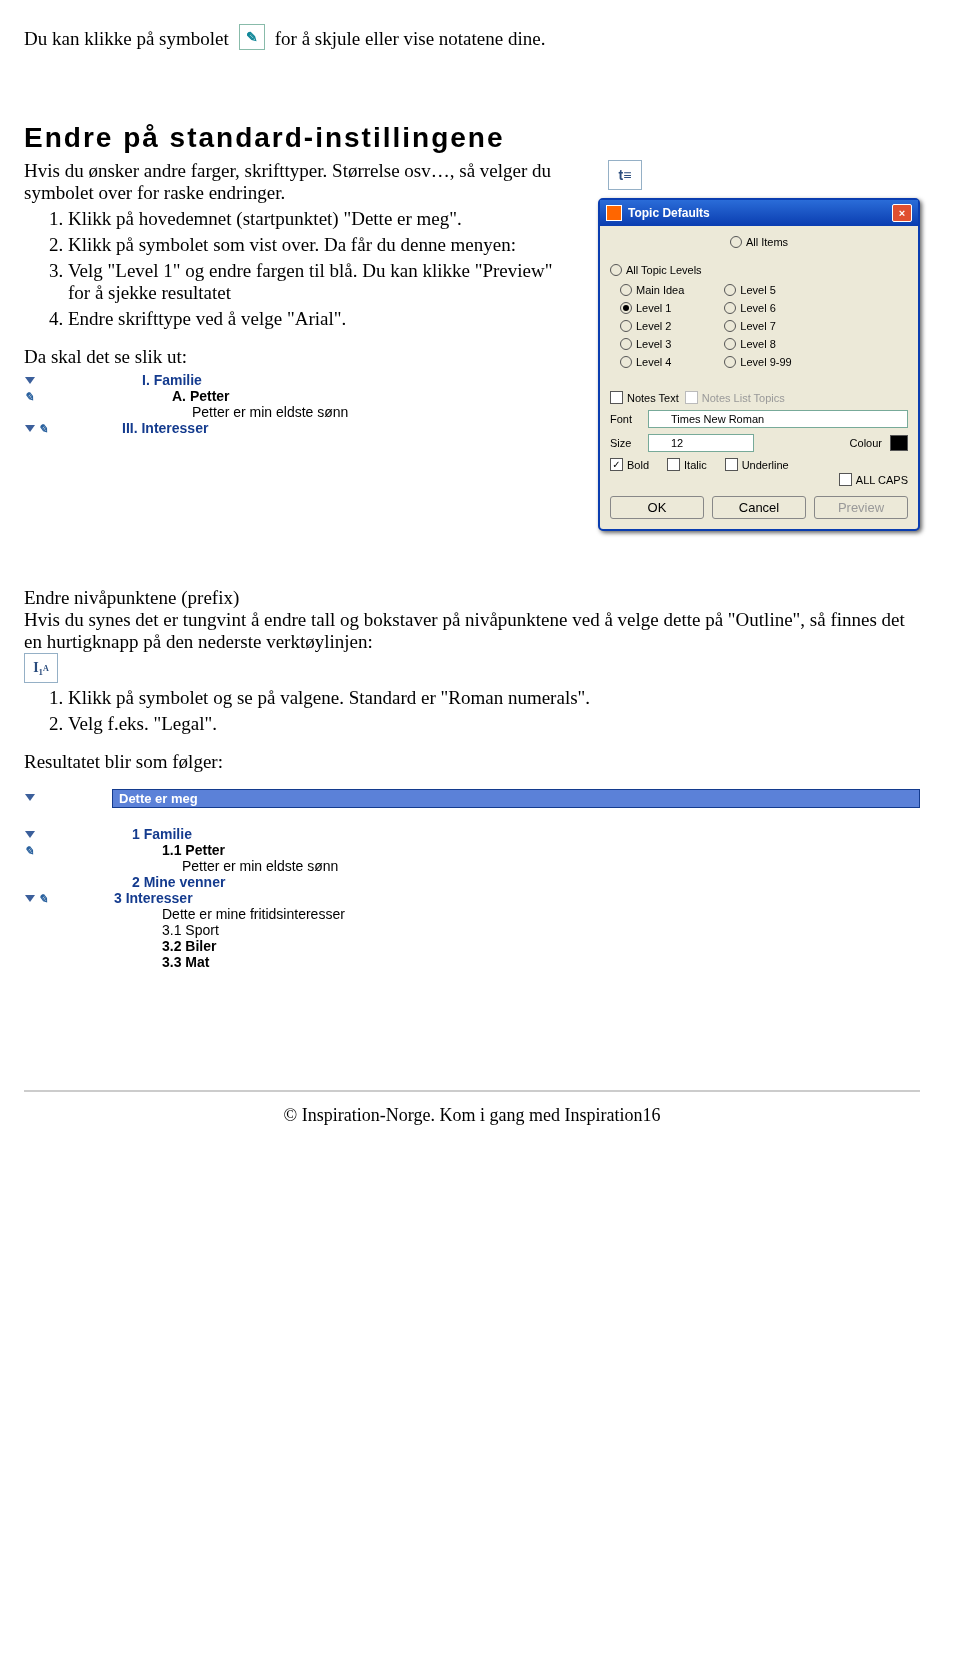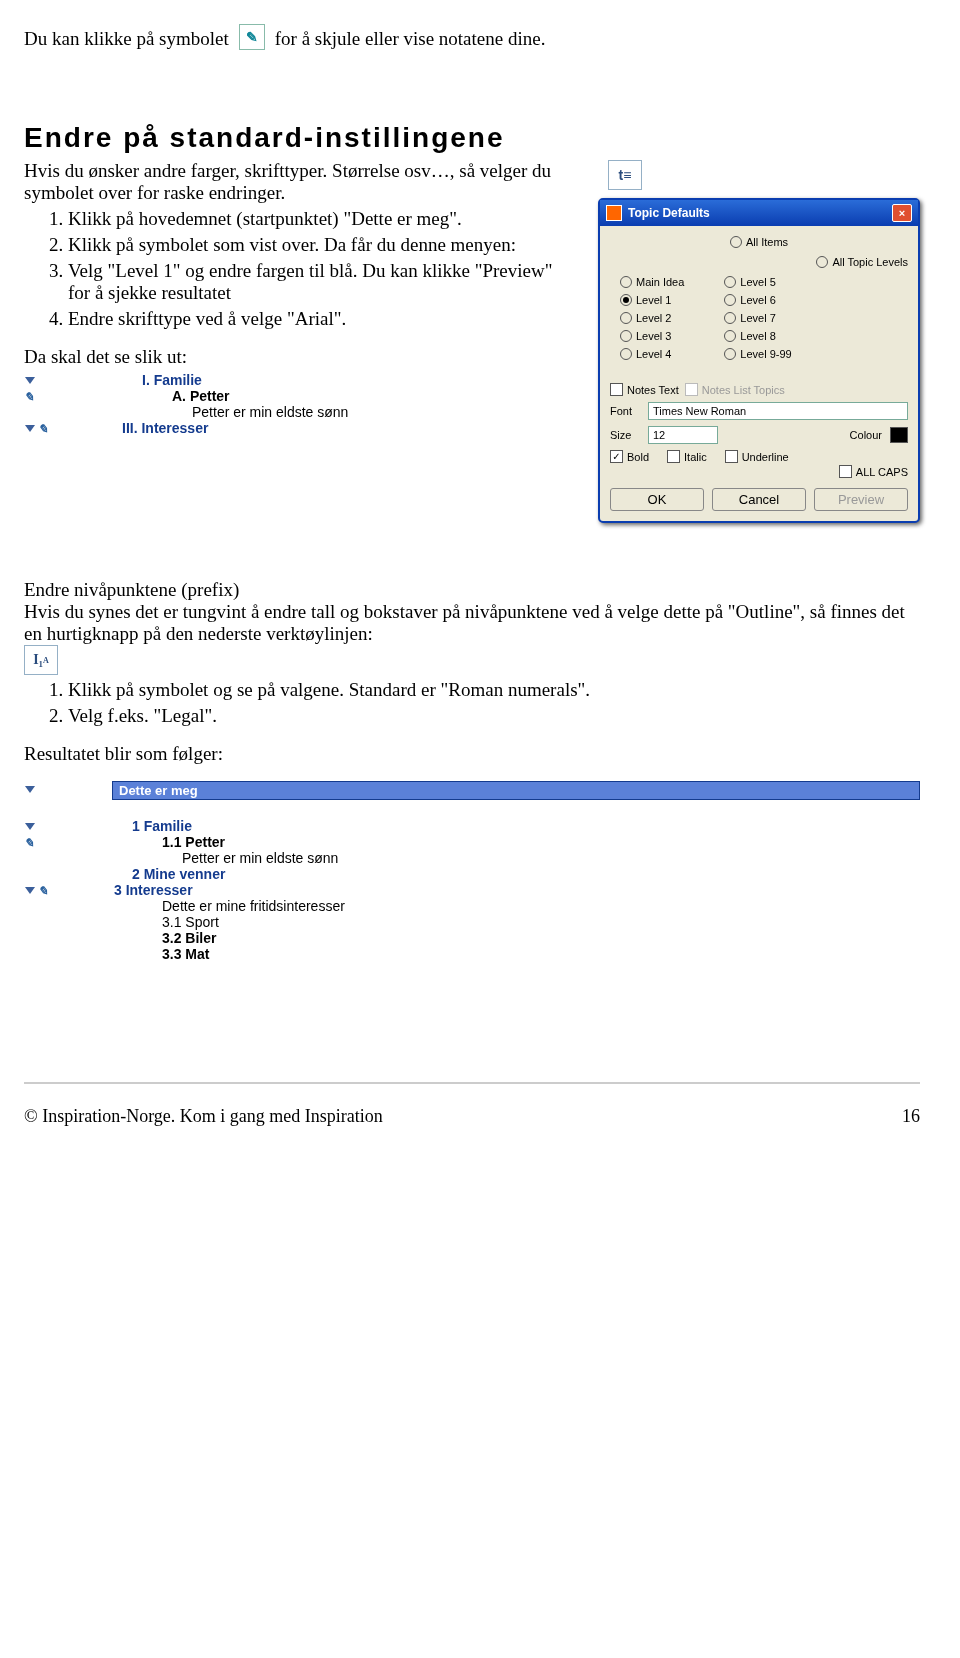--- a/index.html
+++ b/index.html
@@ -47,33 +47,33 @@
   .radio .dot{width:10px;height:10px;border:1px solid #555;border-radius:50%;position:relative}
   .radio .dot.on::after{content:"";position:absolute;inset:2px;background:#000;border-radius:50%}
   .levels{display:flex;gap:40px;margin-top:4px;margin-left:10px}
   .levels .col{display:flex;flex-direction:column;gap:2px}
   .chk{display:inline-flex;align-items:center;gap:4px}
   .chk .box{width:11px;height:11px;border:1px solid #555;background:#fff;display:inline-flex;align-items:center;justify-content:center;font-size:10px;line-height:1}
   .chk .box.on::after{content:"✓";font-size:10px}
   .dim{color:#999}
   .fieldrow{display:flex;align-items:center;gap:8px;margin:6px 0}
   .fieldrow label{width:30px}
-  .txtinput{background:#fff;border:1px solid #7a9;padding:2px 4px;font-size:11px;min-width:60px}
+  .txtinput{background:#fff;border:1px solid #7a9;padding:2px 22px;font-size:11px;min-width:60px}
   .colorbox{width:16px;height:14px;background:#000;border:1px solid #555}
   .btns{display:flex;gap:8px;margin-top:10px}
   .btn{flex:1;background:#ece9d8;border:1px solid #888;border-radius:3px;text-align:center;padding:3px 0;font-size:13px}
   
   .outline-ex{font-family:Arial,sans-serif;font-size:14px;margin-top:4px}
   .outline-ex .row{display:flex;align-items:flex-start}
   .outline-ex .gut{width:28px;display:flex;gap:2px;color:#2a4c7d;font-size:12px;padding-top:2px}
   .tri{width:0;height:0;border-left:5px solid transparent;border-right:5px solid transparent;border-top:7px solid #3b5f9b;margin:3px 1px}
   .nglyph{color:#2a619e;font-weight:bold;font-size:12px;font-style:italic}
   .bold-blue{color:#143b8e;font-weight:bold}
   .topicbar{background:#5b81d8;color:#fff;padding:1px 6px;font-size:13px;font-weight:bold;border:1px solid #143b8e;flex:1}
-  .footer{margin-top:120px;border-top:2px solid #ccc;padding-top:22px;display:flex;justify-content:space-between;font-size:18px}
+  .footer{margin-top:120px;border-top:2px solid #ccc;padding-top:13px;display:flex;justify-content:center;font-size:18px}
   .ib{display:inline-block}
 </style>
 </head>
 <body>
 
 
 
 
 <div class="intro-line">
   <span>Du kan klikke på symbolet</span>
@@ -128,21 +128,21 @@
       <div class="dlg-titlebar">
         <span class="appicon"></span>
         <span>Topic Defaults</span>
         <span class="dlg-close">×</span>
       </div>
       <div class="dlg-body">
         <div style="text-align:center"><span class="radio">
               <span class="dot"></span>
               <span>All Items</span>
             </span></div>
-        <div style="text-align:right;margin-top:4px"><span class="radio">
+        <div style="text-align:left;margin-top:12px"><span class="radio">
               <span class="dot"></span>
               <span>All Topic Levels</span>
             </span></div>
         <div class="levels">
           <div class="col">
             <span class="radio">
                 <span class="dot"></span>
                 <span>Main Idea</span>
               </span>
             <span class="radio">

